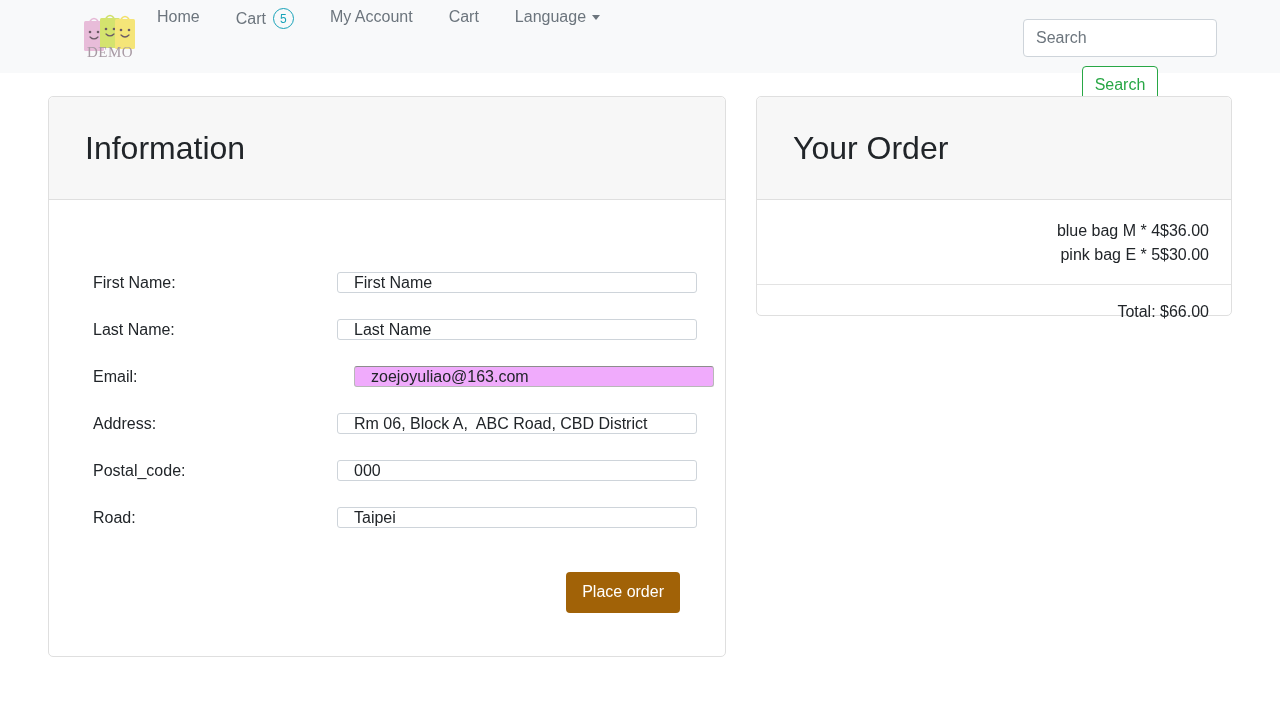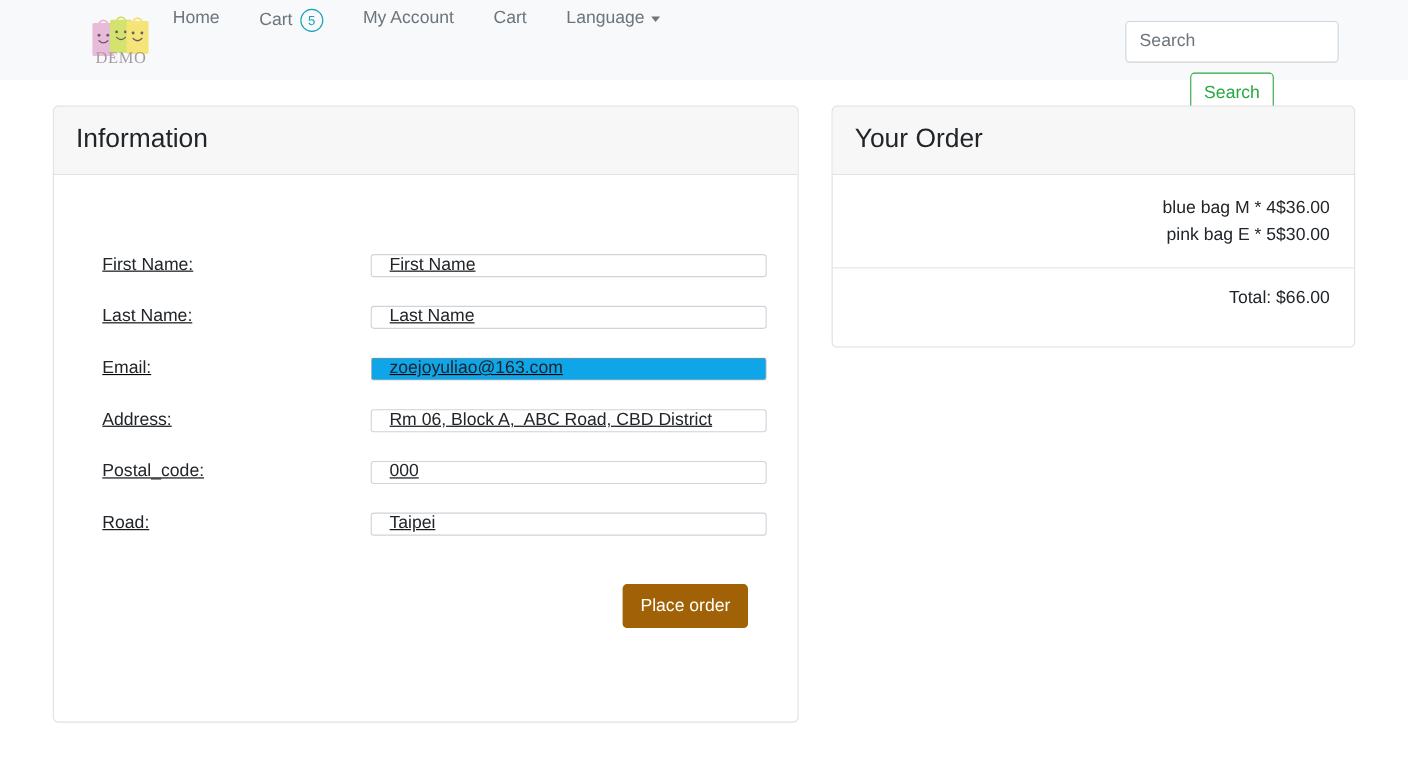--- a/index.html
+++ b/index.html
@@ -93,37 +93,36 @@
     border: 1px solid #dfdfdf;
     border-radius: 5px;
   }
   .card-header {
     background: #f7f7f7;
     border-bottom: 1px solid #dfdfdf;
     border-radius: 5px 5px 0 0;
     padding: 16px 20px;
   }
   .card-header h2 {
-    margin: 0;
-    font-size: 24px;
+    margin: 16px;
+    font-size: 32px;
     font-weight: 500;
     color: #212529;
     line-height: 1.2;
   }
 
   #info-card { left: 48px; top: 96px; width: 678px; height: 561px; }
   #order-card { left: 756px; top: 96px; width: 476px; height: 220px; }
 
   
   .form-body { padding: 0; position: relative; height: 100%; }
   .form-row {
     display: flex; align-items: center;
     padding-left: 44px;
     margin-top: 26px;
-    text-decoration: underline;
   }
   .form-row:first-child { margin-top: 72px; }
   .form-label {
     width: 244px;
     font-size: 16px;
     color: #212529;
     flex: 0 0 244px;
   }
   .form-input {
     width: 360px; height: 21px;
@@ -131,23 +130,24 @@
     border-radius: 3px;
     background: #fff;
     padding: 2px 4px 2px 16px;
     font-size: 16px;
     color: #212529;
     font-family: "Liberation Sans", sans-serif;
     outline: none;
   }
   .form-input::placeholder { color: #212529; }
   .form-input.autofilled {
-    background: #0ea5e9;
+    background: #f0abfc;
     border-color: #b8b8b8;
     border-top-color: #8d8d8d;
+    margin-left: 17px;
   }
   .btn-row {
     display: flex; justify-content: flex-end;
     padding-right: 45px;
     margin-top: 44px;
   }
   .place-order-btn {
     background: #a16207;
     border: none;
     border-radius: 4px;

